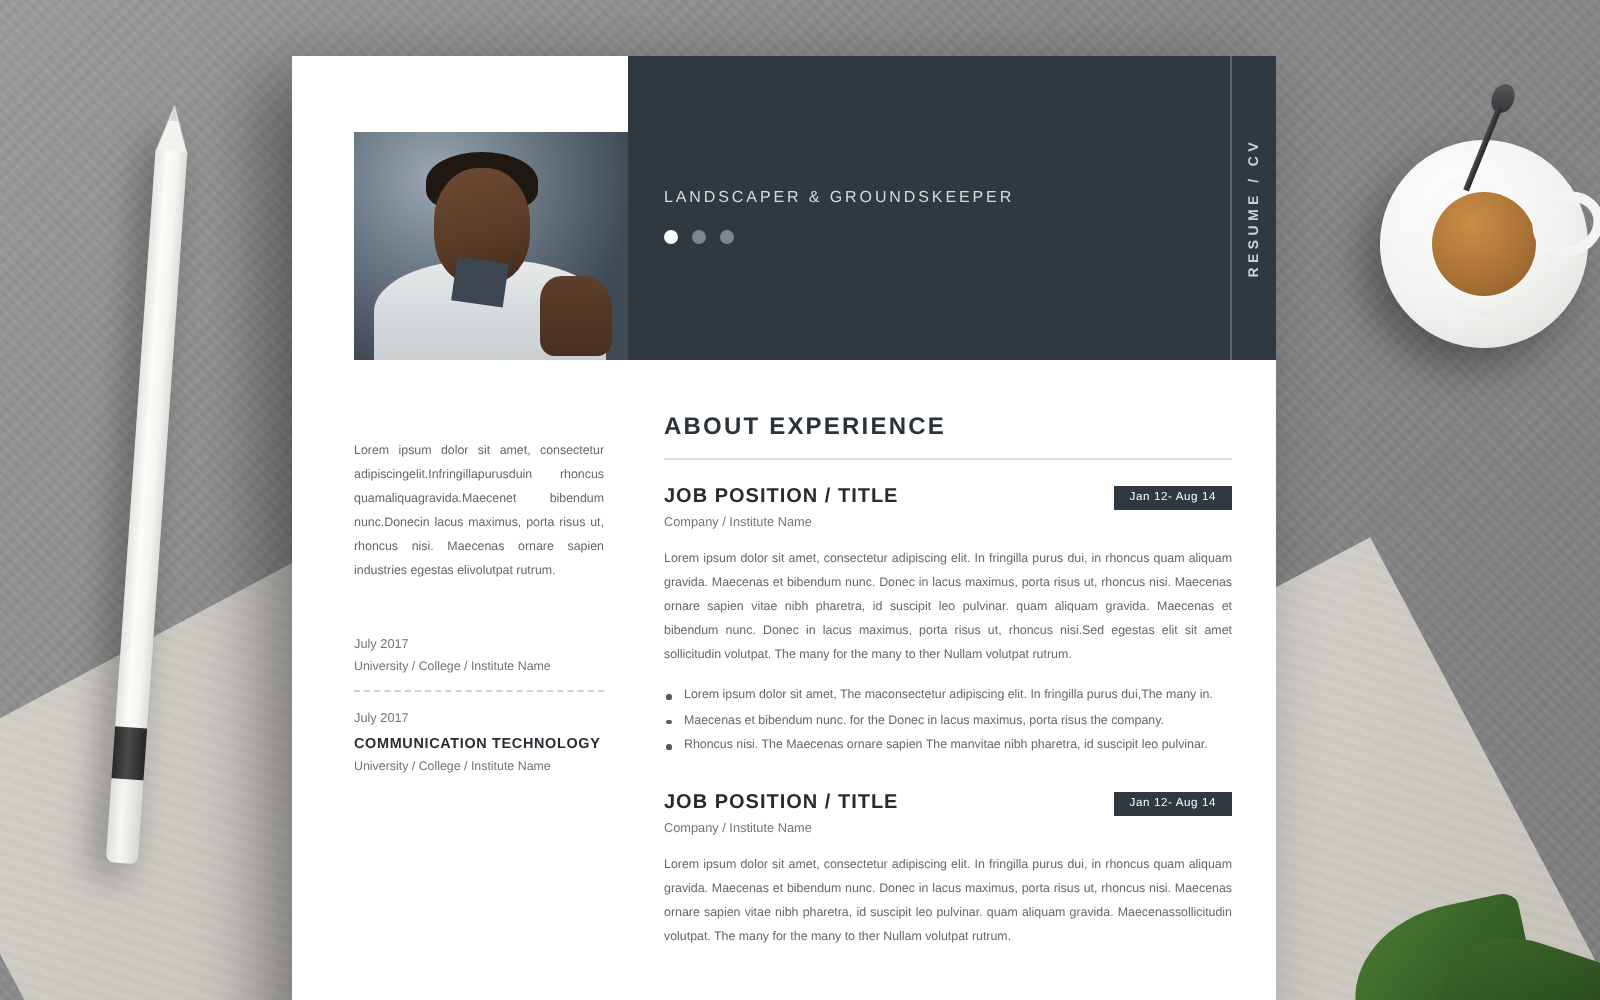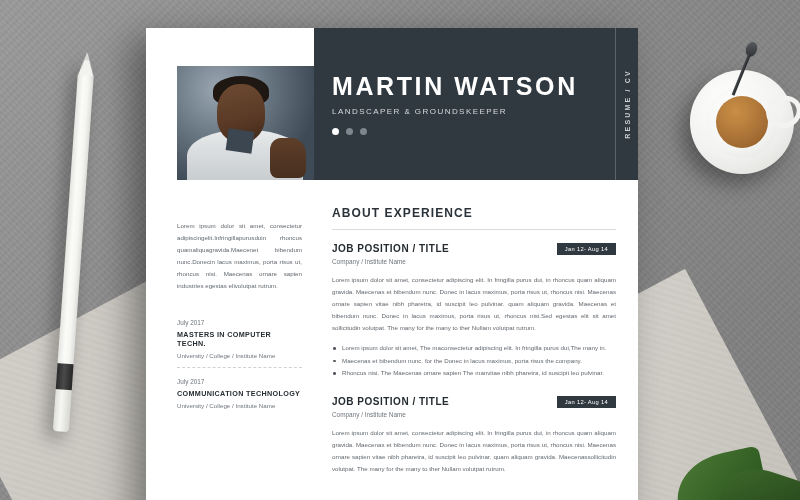--- a/index.html
+++ b/index.html
@@ -530,21 +530,20 @@
 
         <div class="left-body">
           <div class="para">Lorem ipsum dolor sit amet, consectetur adipiscingelit.Infringillapurusduin rhoncus quamaliquagravida.Maecenet bibendum nunc.Donecin lacus maximus, porta risus ut, rhoncus nisi. Maecenas ornare sapien industries egestas elivolutpat rutrum.</div>
         </div>
 
         <div style="height:26px"></div>
 
         <div class="left-body">
           <div class="edu-item">
             <div class="edu-date">July 2017</div>
-            <div class="edu-degree">MASTERS IN COMPUTER TECHN.</div>
             <div class="edu-school">University / College / Institute Name</div>
           </div>
           <div class="edu-item last">
             <div class="edu-date">July 2017</div>
             <div class="edu-degree">COMMUNICATION TECHNOLOGY</div>
             <div class="edu-school">University / College / Institute Name</div>
           </div>
         </div>
       </div>
     </div>
@@ -589,21 +588,20 @@
           <div class="sky"></div>
           <div class="body"></div>
           <div class="hair"></div>
           <div class="face"></div>
           <div class="collar"></div>
           <div class="arm"></div>
         </div>
       </div>
       <div class="header-right">
         <div class="name-block">
-          <div class="name">MARTIN WATSON</div>
           <div class="subtitle">LANDSCAPER &amp; GROUNDSKEEPER</div>
           <div class="dots">
             <span class="dot active"></span>
             <span class="dot"></span>
             <span class="dot"></span>
           </div>
         </div>
         <div class="side-label">
           <span>RESUME / CV</span>
         </div>

